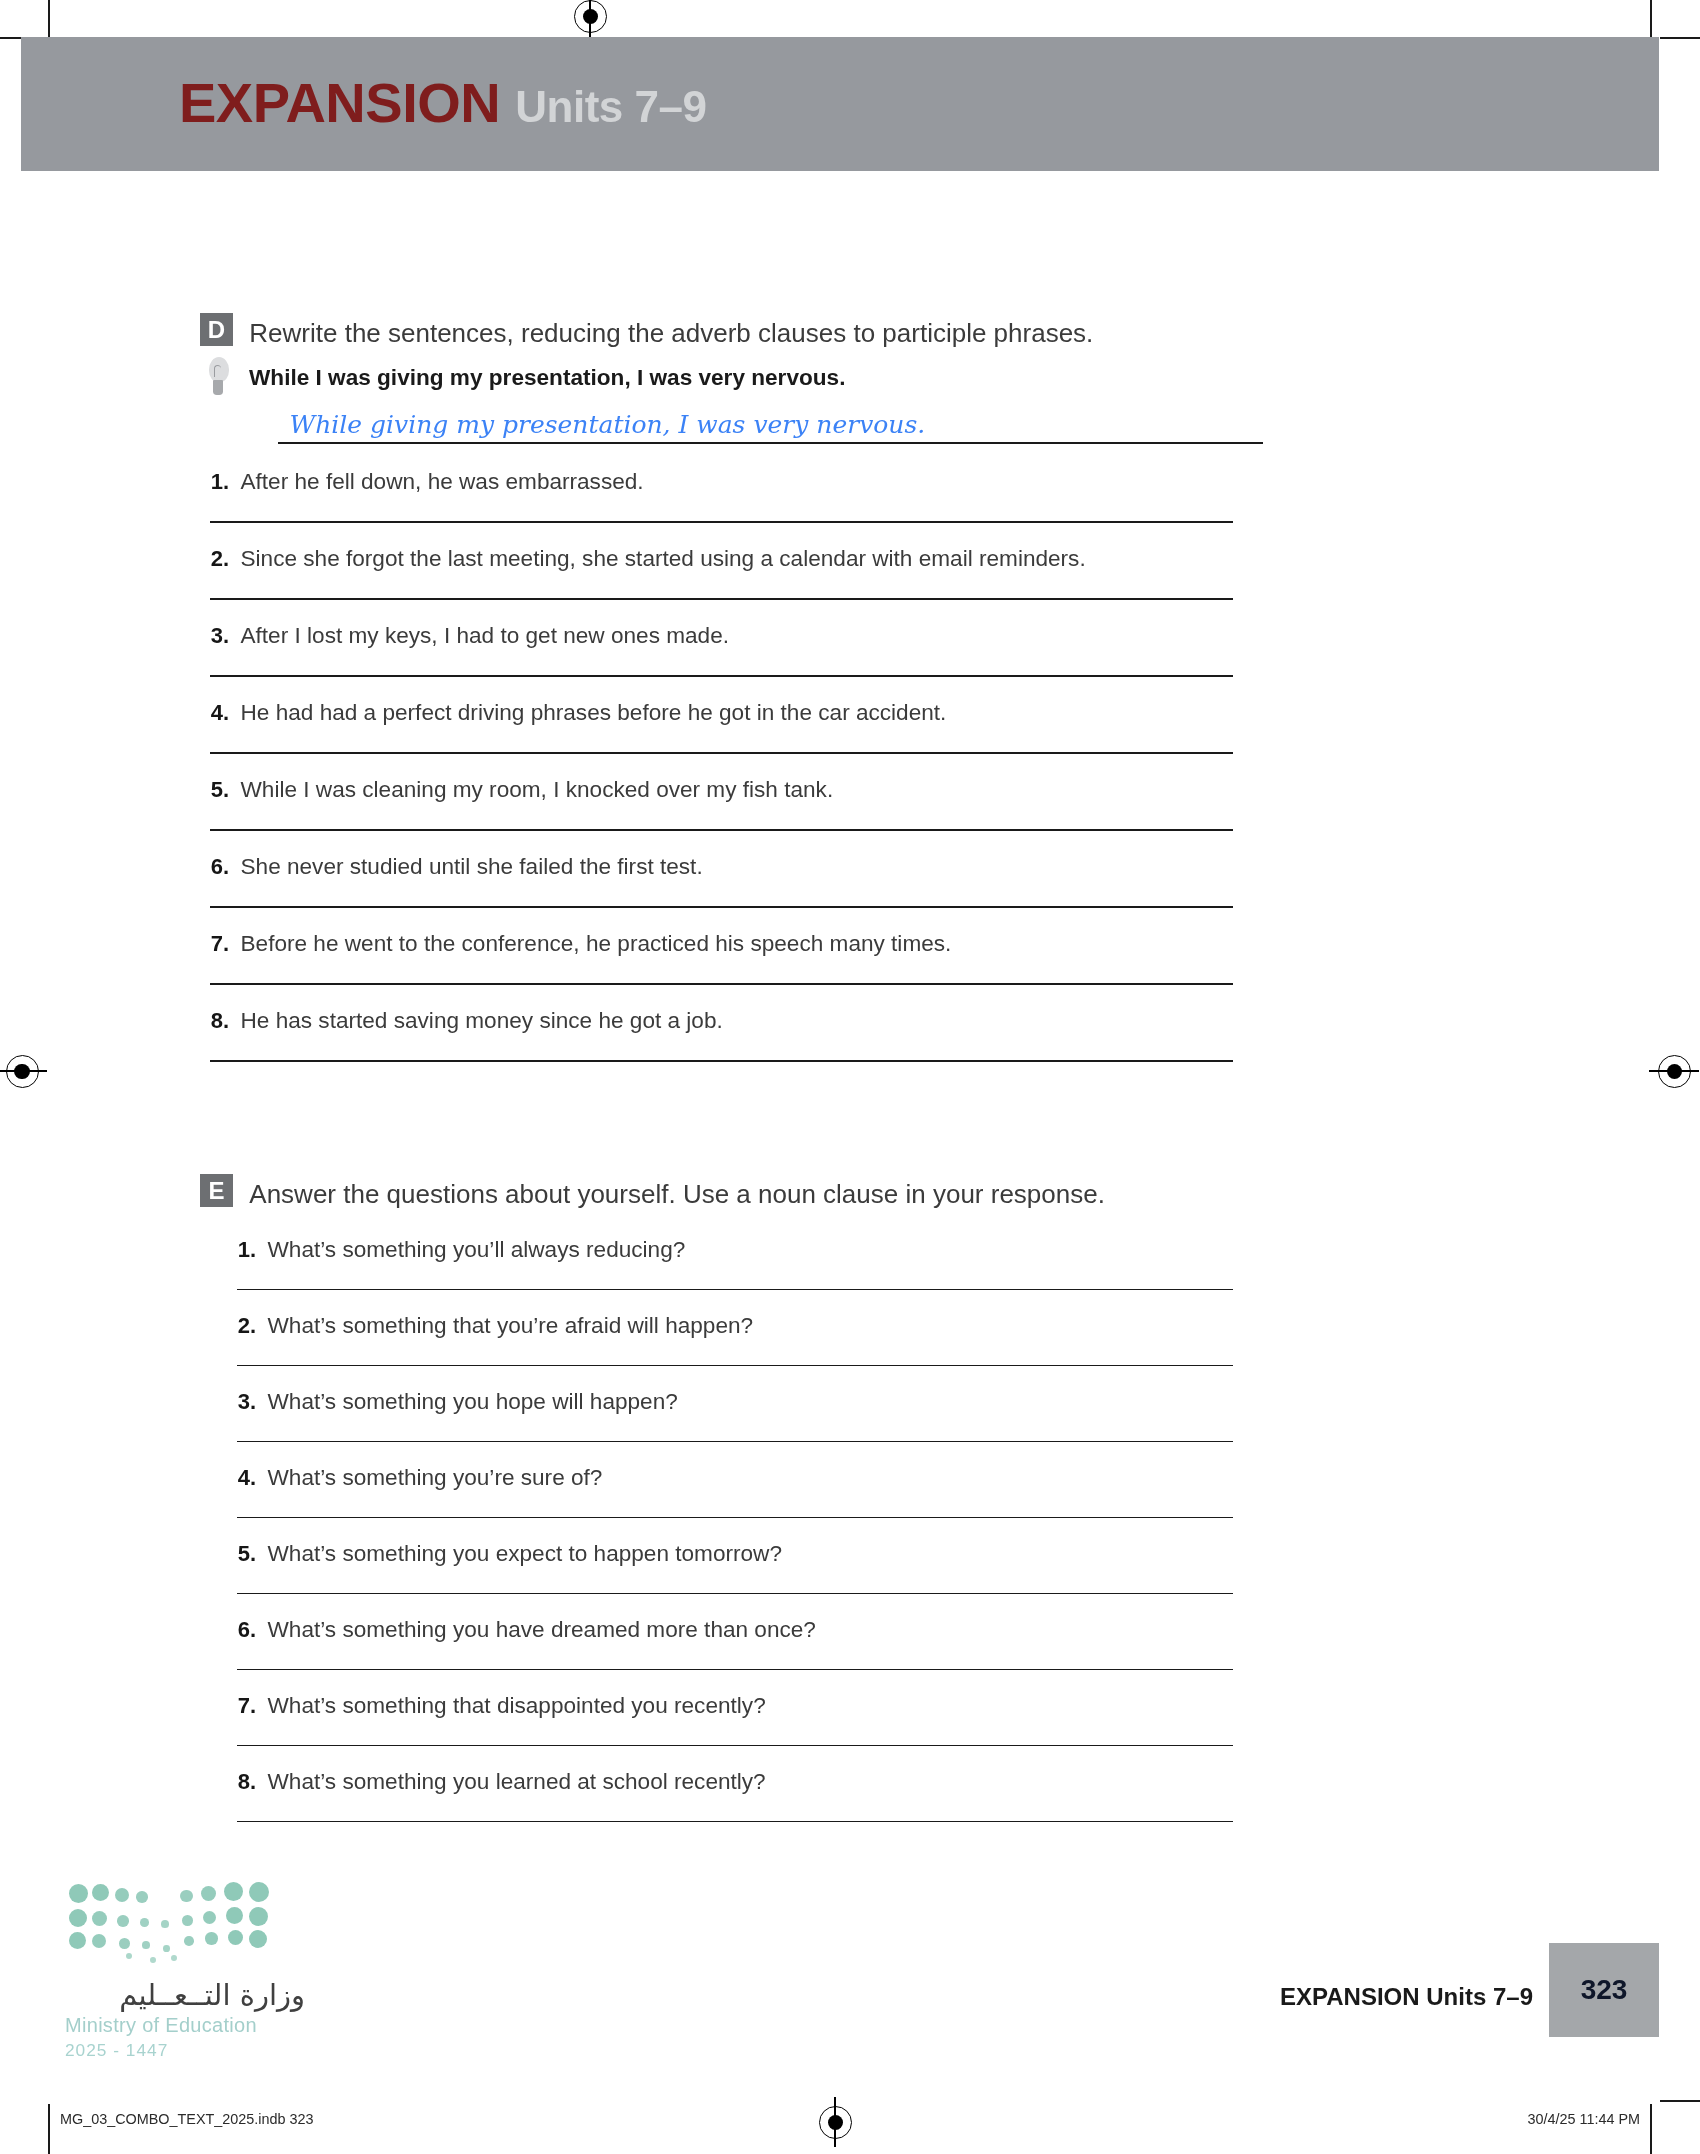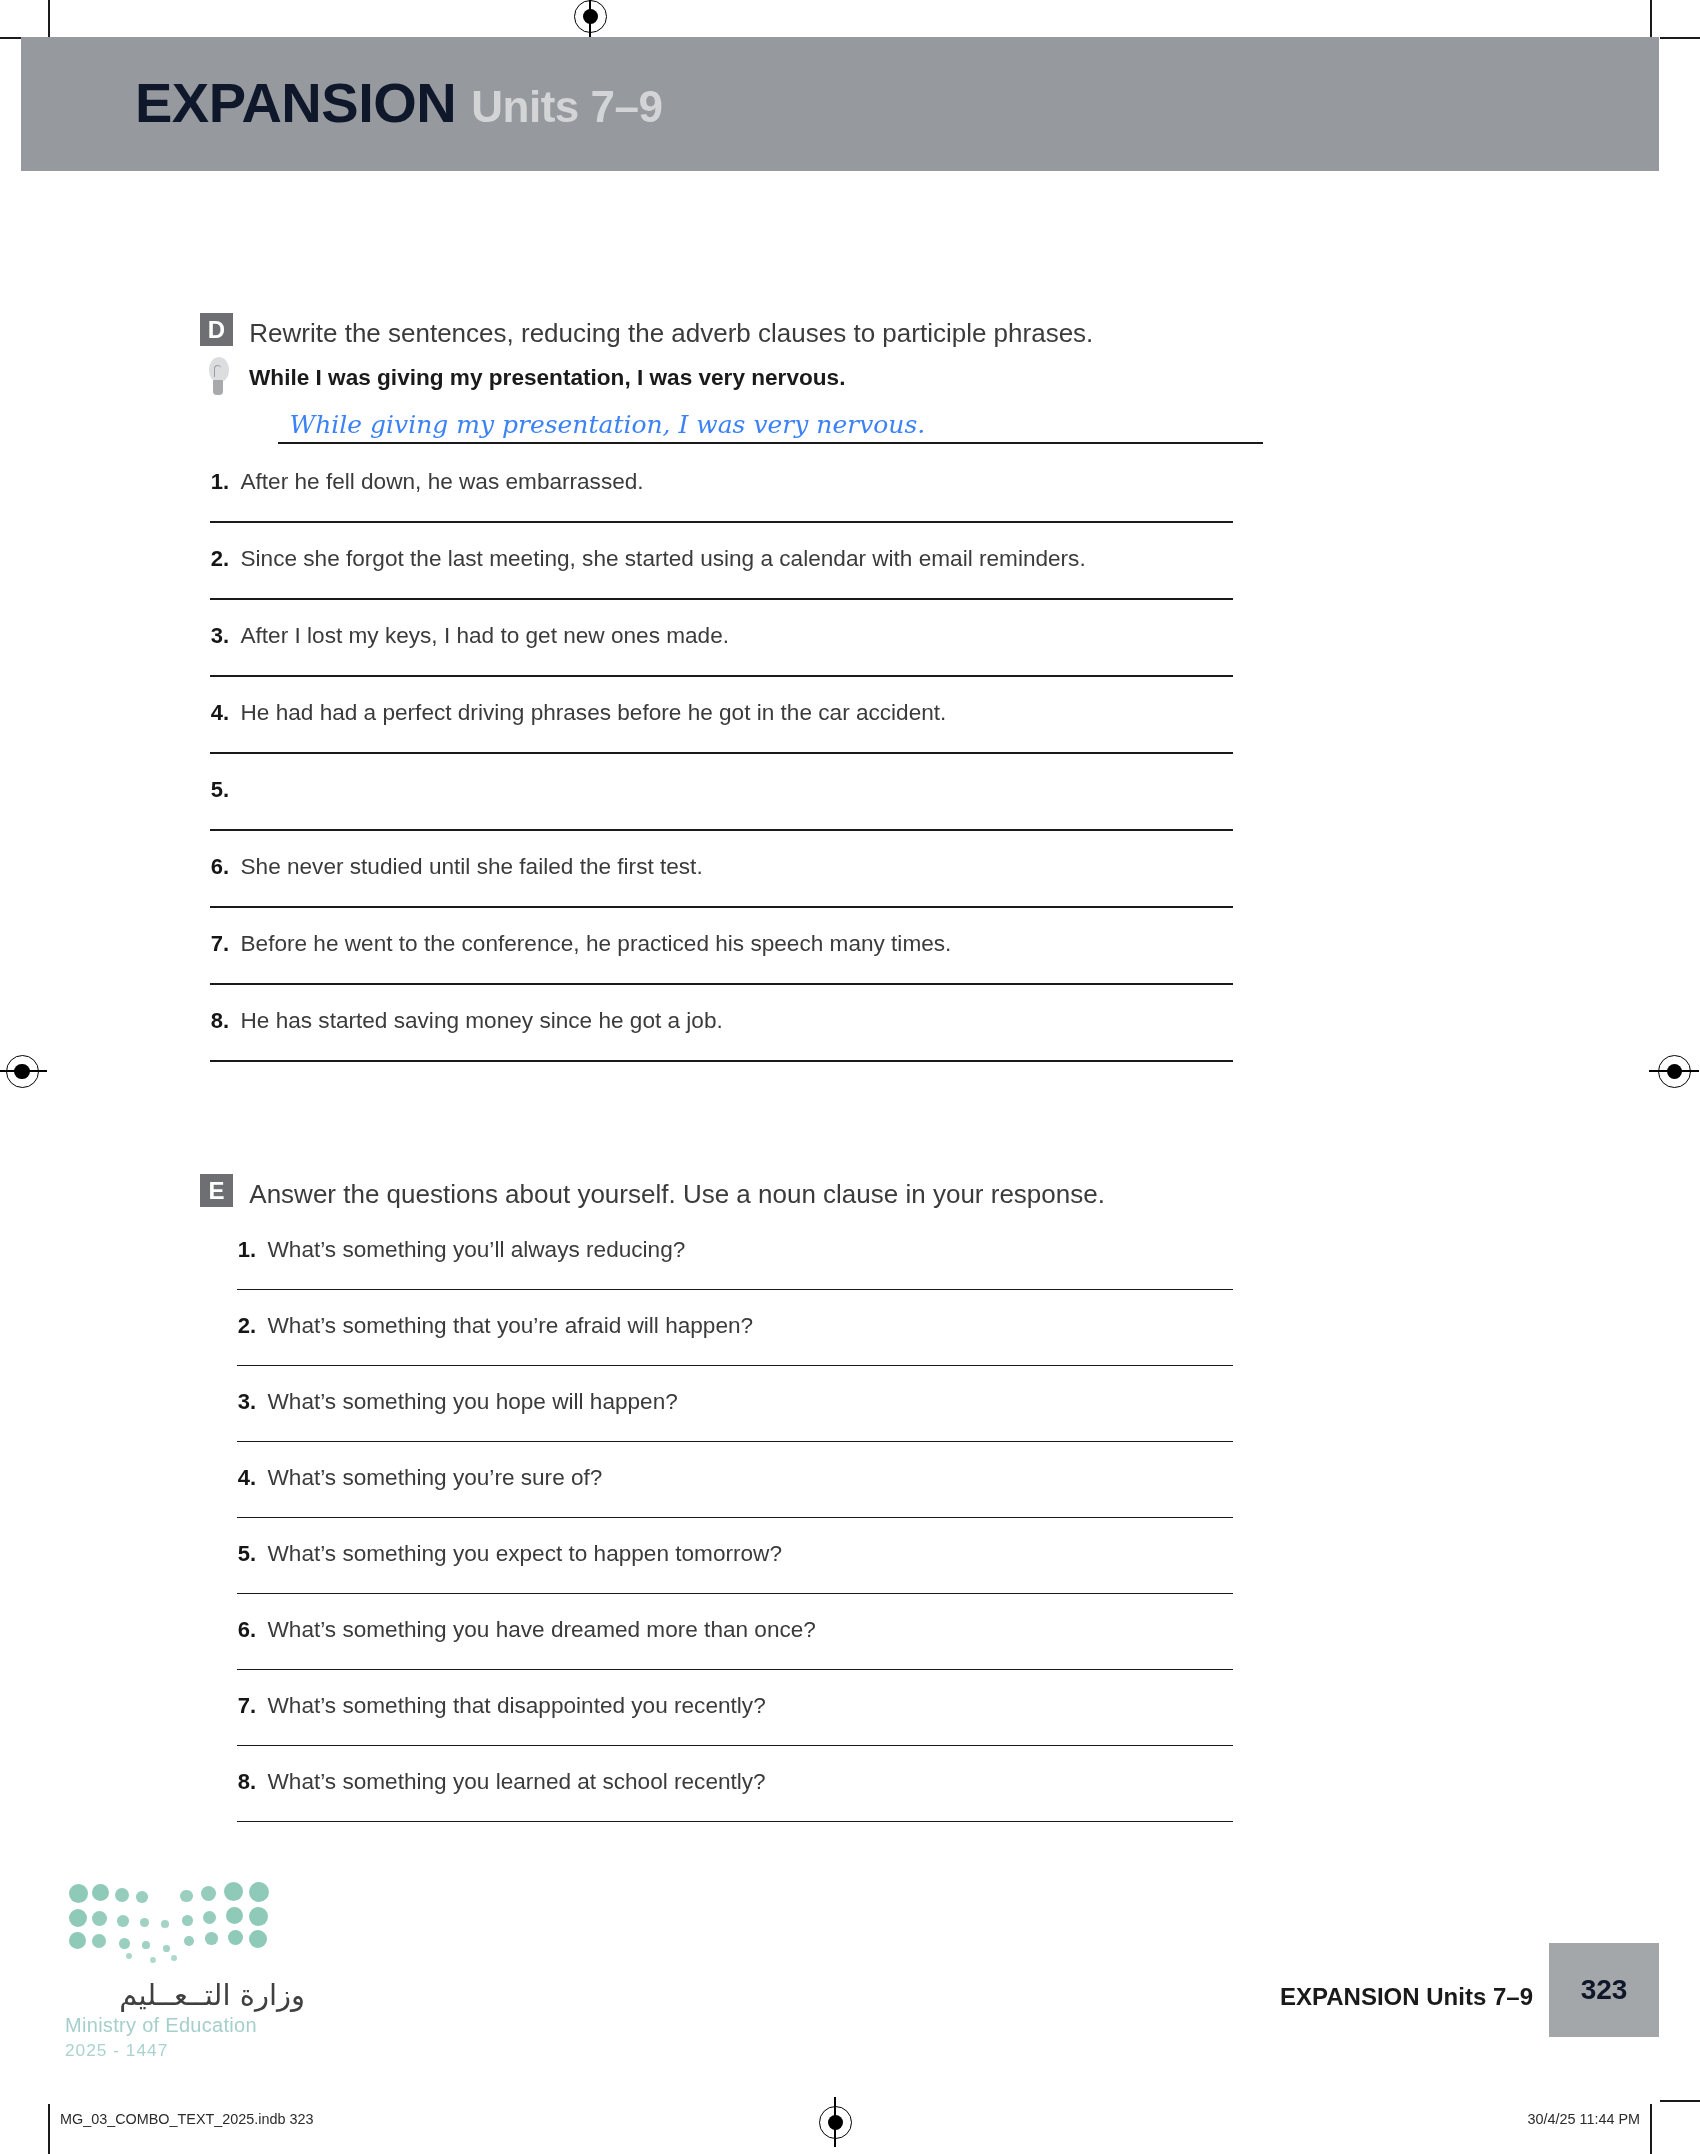--- a/index.html
+++ b/index.html
@@ -36,21 +36,21 @@
     position: absolute; left: 21px; top: 37px;
     width: 1638px; height: 134px;
     background: #96999e;
   }
   .banner-title {
     position: absolute; left: 114px; top: 38px;
     font-size: 56px; line-height: 1;
     font-weight: bold; letter-spacing: -0.5px;
     white-space: nowrap;
   }
-  .banner-title .strong { color: #0f172a; }
+  .banner-title .strong { color: #7f1d1d; margin-left: 44px; }
   .banner-title .light { color: #d2d4d6; font-size: 44px; }
 
   .exercise { position: absolute; width: 1345px; }
   .ex-head { position: relative; display: flex; align-items: flex-start; }
   .badge {
     width: 33px; height: 33px; flex: 0 0 33px;
     background: #6d6f72; color: #fff;
     font-size: 24px; font-weight: bold;
     display: flex; align-items: center; justify-content: center;
     line-height: 1;
@@ -221,20 +221,21 @@
       <div class="q-item" style="margin-bottom:23px;">
         <div class="q-row">
           <div class="q-num">4.</div>
           <div class="q-text">He had had a perfect driving phrases before he got in the car accident.</div>
         </div>
         <div class="answer-line" style="margin-left:9.6px; width:1023px;"></div>
       </div>
       <div class="q-item" style="margin-bottom:23px;">
         <div class="q-row">
           <div class="q-num">5.</div>
+          <div class="q-text">While I was cleaning my room, I knocked over my fish tank.</div>
         </div>
         <div class="answer-line" style="margin-left:9.6px; width:1023px;"></div>
       </div>
       <div class="q-item" style="margin-bottom:23px;">
         <div class="q-row">
           <div class="q-num">6.</div>
           <div class="q-text">She never studied until she failed the first test.</div>
         </div>
         <div class="answer-line" style="margin-left:9.6px; width:1023px;"></div>
       </div>

